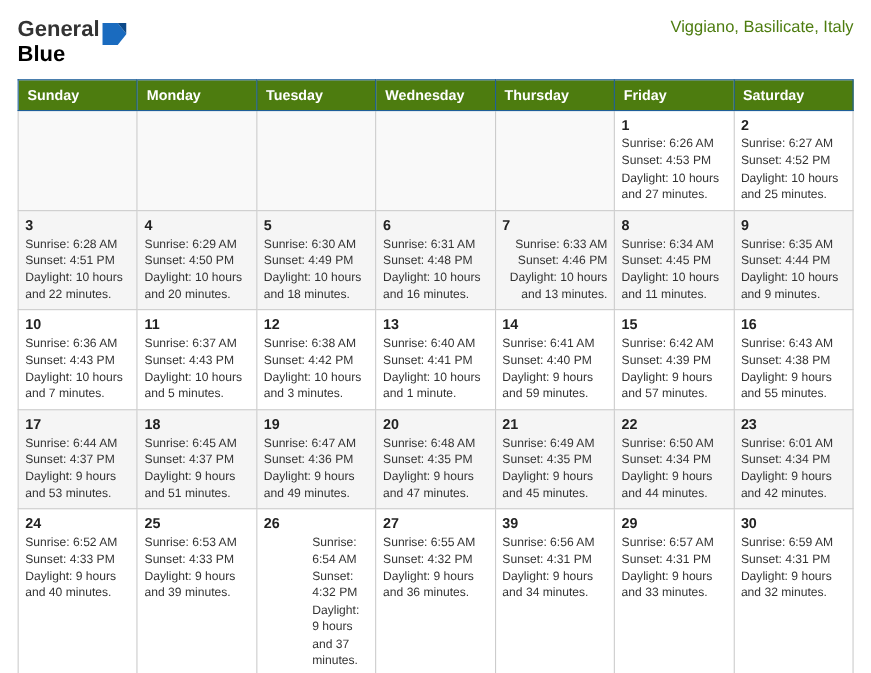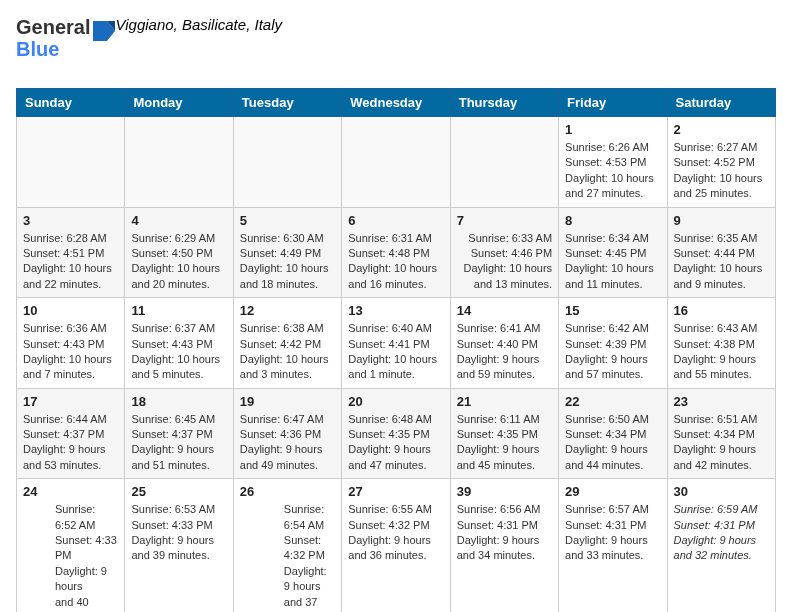--- a/index.html
+++ b/index.html
@@ -5,47 +5,47 @@
     * { box-sizing: border-box; margin: 0; padding: 0; }
     body {
       font-family: Arial, sans-serif;
       background: #fff;
       width: 792px;
       min-height: 612px;
       padding: 16px;
     }
     .header {
       display: flex;
+      justify-content: space-between;
       align-items: flex-start;
-      margin-bottom: 28px;
+      margin-bottom: 12px;
     }
     .logo {
       display: flex;
       align-items: center;
     }
     .title-area {
       text-align: right;
     }
     .month-title {
       font-size: 36px;
       font-weight: bold;
       color: #333;
     }
     .location {
       font-size: 15px;
-      color: #000000;
-      font-style: italic;
+      color: #4d7c0f;
     }
     .calendar {
       width: 100%;
       border-collapse: collapse;
       border: 1px solid #ccc;
     }
     .calendar th {
-      background: #0369a1;
+      background: #4d7c0f;
       color: #fff;
       text-align: left;
       padding: 6px 8px;
       font-size: 13px;
       border: 1px solid #1f5f99;
     }
     .calendar td {
       vertical-align: top;
       border: 1px solid #ccc;
       padding: 5px 6px;
@@ -73,21 +73,21 @@
   </style>
 </head>
 <body>
 
 <div class="header">
   <div class="logo">
     <div>
       <div style="display:flex;align-items:center;">
         <div style="font-size:20px;font-weight:bold;line-height:1.1;">
           <span style="color:#333;">General</span><br>
-          <span style="color:#3b82f6;">Blue</span>
+          <span style="color:#000000;">Blue</span>
         </div>
         <div style="margin-left:3px;">
           <svg width="22" height="30" viewBox="0 0 22 30">
             <polygon points="0,0 14,0 22,10 14,20 0,20" fill="#1a6bbf"></polygon>
             <polygon points="14,0 22,0 22,10" fill="#0d4a8a"></polygon>
           </svg>
         </div>
       </div>
     </div>
   </div>
@@ -256,44 +256,44 @@
         </td>
         <td>
           <div class="day-num">20</div>
           <div class="day-detail" style="white-space: pre-line;">Sunrise: 6:48 AM
 Sunset: 4:35 PM
 Daylight: 9 hours
 and 47 minutes.</div>
         </td>
         <td>
           <div class="day-num">21</div>
-          <div class="day-detail" style="white-space: pre-line;">Sunrise: 6:11 AM
+          <div class="day-detail" style="white-space: pre-line;">Sunrise: 6:49 AM
 Sunset: 4:35 PM
 Daylight: 9 hours
 and 45 minutes.</div>
         </td>
         <td>
           <div class="day-num">22</div>
           <div class="day-detail" style="white-space: pre-line;">Sunrise: 6:50 AM
 Sunset: 4:34 PM
 Daylight: 9 hours
 and 44 minutes.</div>
         </td>
         <td>
           <div class="day-num">23</div>
-          <div class="day-detail" style="white-space: pre-line;">Sunrise: 6:51 AM
+          <div class="day-detail" style="white-space: pre-line;">Sunrise: 6:01 AM
 Sunset: 4:34 PM
 Daylight: 9 hours
 and 42 minutes.</div>
         </td>
       </tr>
       <tr class="">
         <td>
           <div class="day-num">24</div>
-          <div class="day-detail" style="white-space: pre-line; margin-left: 32px;">Sunrise: 6:52 AM
+          <div class="day-detail" style="white-space: pre-line;">Sunrise: 6:52 AM
 Sunset: 4:33 PM
 Daylight: 9 hours
 and 40 minutes.</div>
         </td>
         <td>
           <div class="day-num">25</div>
           <div class="day-detail" style="white-space: pre-line;">Sunrise: 6:53 AM
 Sunset: 4:33 PM
 Daylight: 9 hours
 and 39 minutes.</div>
@@ -321,20 +321,20 @@
         </td>
         <td>
           <div class="day-num">29</div>
           <div class="day-detail" style="white-space: pre-line;">Sunrise: 6:57 AM
 Sunset: 4:31 PM
 Daylight: 9 hours
 and 33 minutes.</div>
         </td>
         <td>
           <div class="day-num">30</div>
-          <div class="day-detail" style="white-space: pre-line; font-style: italic;">Sunrise: 6:59 AM
+          <div class="day-detail" style="white-space: pre-line;">Sunrise: 6:59 AM
 Sunset: 4:31 PM
 Daylight: 9 hours
 and 32 minutes.</div>
         </td>
       </tr>
     </tbody>
 </table>
 
 </body></html>

